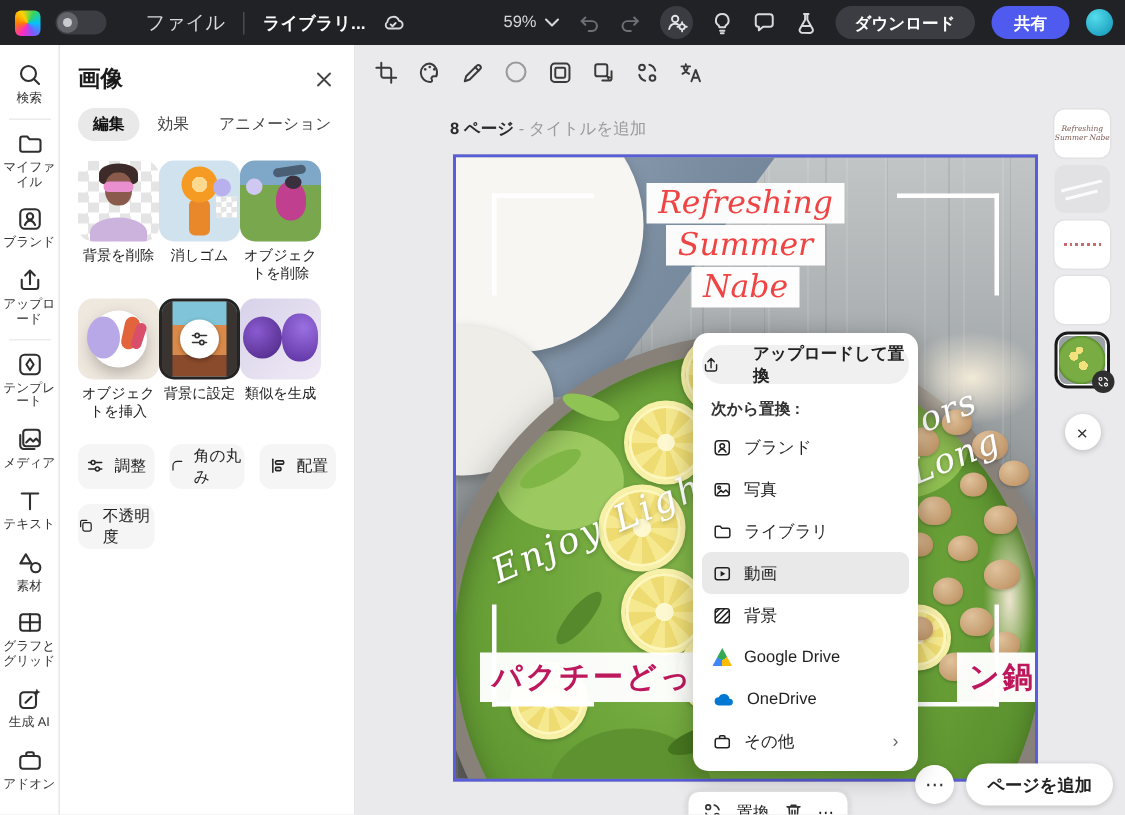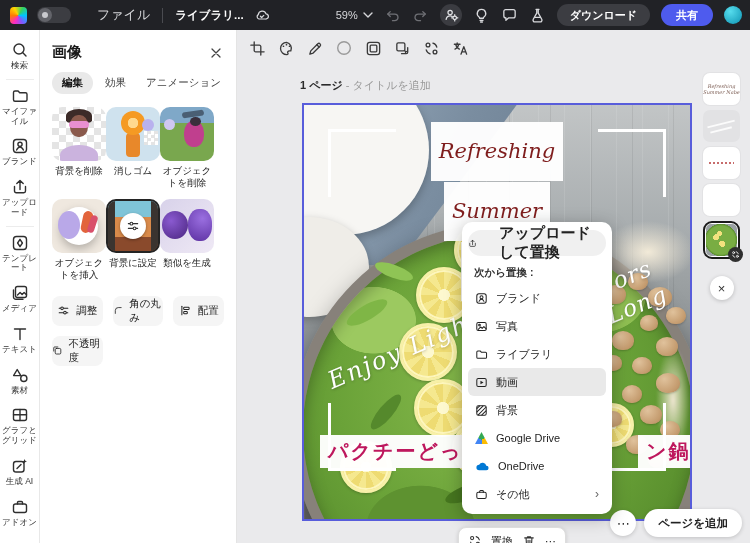--- a/index.html
+++ b/index.html
@@ -101,28 +101,28 @@
   .mush{position:absolute;border-radius:50% 50% 46% 46%;background:radial-gradient(circle at 35% 30%,#e0c29c,#c49b6e 70%,#a9815a);box-shadow:0 1px 2px rgba(0,0,0,.2)}
   .enoki{position:absolute;left:352px;top:240px;width:34px;height:110px;border-radius:16px;background:radial-gradient(closest-side,#efe6d2,rgba(239,230,210,.0));filter:blur(1px)}
   .tofu{position:absolute;left:298px;top:116px;width:92px;height:62px;border-radius:50%;background:radial-gradient(closest-side,#f2ead8,rgba(242,234,216,0))}
   .bk{position:absolute;width:68px;height:68px}
   .bk-tl{left:24px;top:24px;border-left:3px solid #fff;border-top:3px solid #fff}
   .bk-tr{right:24px;top:24px;border-right:3px solid #fff;border-top:3px solid #fff}
   .bk-bl{left:24px;bottom:48px;border-left:3px solid #fff;border-bottom:3px solid #fff}
   .bk-br{right:24px;bottom:48px;border-right:3px solid #fff;border-bottom:3px solid #fff}
   .d-title{position:absolute;left:0;right:0;top:16px;text-align:center}
   .d-title .ln{display:block;margin:1px 0}
-  .d-title .ln span{display:inline-block;background:rgba(255,255,255,.97);color:#7f1d1d;font:italic 21px/27px "DejaVu Serif",serif;padding:16px 8px}
+  .d-title .ln span{display:inline-block;background:rgba(255,255,255,.97);color:#ef4444;font:italic 21px/27px "DejaVu Serif",serif;padding:0 8px}
   .script-l{position:absolute;left:14px;top:208px;width:280px;transform:rotate(-23deg);color:#fff;font:italic 24px "DejaVu Serif",serif;letter-spacing:2px;text-shadow:0 1px 3px rgba(0,0,0,.25);white-space:nowrap}
   .script-r{position:absolute;left:296px;top:156px;transform:rotate(-22deg);color:#fff;font:italic 23px/30px "DejaVu Serif",serif;letter-spacing:1px;text-shadow:0 1px 3px rgba(0,0,0,.25);text-align:center}
   .cap{position:absolute;top:330px;background:rgba(255,255,255,.97);color:#be185d;font-size:20px;font-weight:bold;letter-spacing:2px;padding:3px 8px;white-space:nowrap}
   .cap-l{left:16px}.cap-r{left:334px}
   
   .ctx{position:absolute;left:225px;top:192px;width:150px;background:#fff;border-radius:10px;box-shadow:0 4px 18px rgba(0,0,0,.28);padding:8px 6px 6px;z-index:20}
-  .upbtn{height:26px;border-radius:14px;background:#f0f0f0;display:flex;align-items:center;justify-content:center;gap:22px;font-size:15px;font-weight:bold;color:#222;cursor:pointer}
+  .upbtn{height:26px;border-radius:14px;background:#f0f0f0;display:flex;align-items:center;justify-content:center;gap:22px;font-size:11px;font-weight:bold;color:#222;cursor:pointer}
   .sect{margin:10px 6px 4px;font-size:10.5px;font-weight:bold;color:#333}
   .mi{height:28px;display:flex;align-items:center;gap:8px;padding:0 7px;border-radius:6px;color:#222;font-size:11px;cursor:pointer}
   .mi.sel{background:#e9e9e9}
   .mi .chev{margin-left:auto;color:#666;font-size:12px}
   .gdrive{width:13px;height:12px;clip-path:polygon(50% 0,0 100%,100% 100%);background:conic-gradient(from 180deg at 50% 66%,#4285F4 0 120deg,#34A853 120deg 240deg,#FBBC04 240deg 360deg)}
   .odrive{color:#0078D4}
   
   .fbar{position:absolute;left:221px;top:497px;height:28px;background:#fff;border:1px solid #ddd;border-radius:8px;display:flex;align-items:center;gap:9px;padding:0 9px;z-index:25;box-shadow:0 1px 4px rgba(0,0,0,.15)}
   .fbar .lbl{font-size:11px;color:#222}
   .fbar .ic{color:#333;cursor:pointer}
@@ -557,21 +557,21 @@
           <use href="#sy-swap"></use>
         </svg>
       </div>
     <div class="ot-btn">
         <svg class="i" width="17" height="17">
           <use href="#sy-translate"></use>
         </svg>
       </div>
   </div>
 
-  <div class="page-label"><b>1 ページ</b> <span>-</span> <span>タイトルを追加</span></div>
+  <div class="page-label"><b>8 ページ</b> <span>-</span> <span>タイトルを追加</span></div>
 
   <div class="page">
     <div class="photo">
       <div class="wood"></div>
       <div class="cloth"></div>
       <div class="plate"></div>
       <div class="plate2"></div>
       <div class="pot"></div>
 
       <div class="leaf" style="left:40px;top:200px;width:46px;height:15px;background:#7fb646;transform:rotate(-30deg)"></div>

